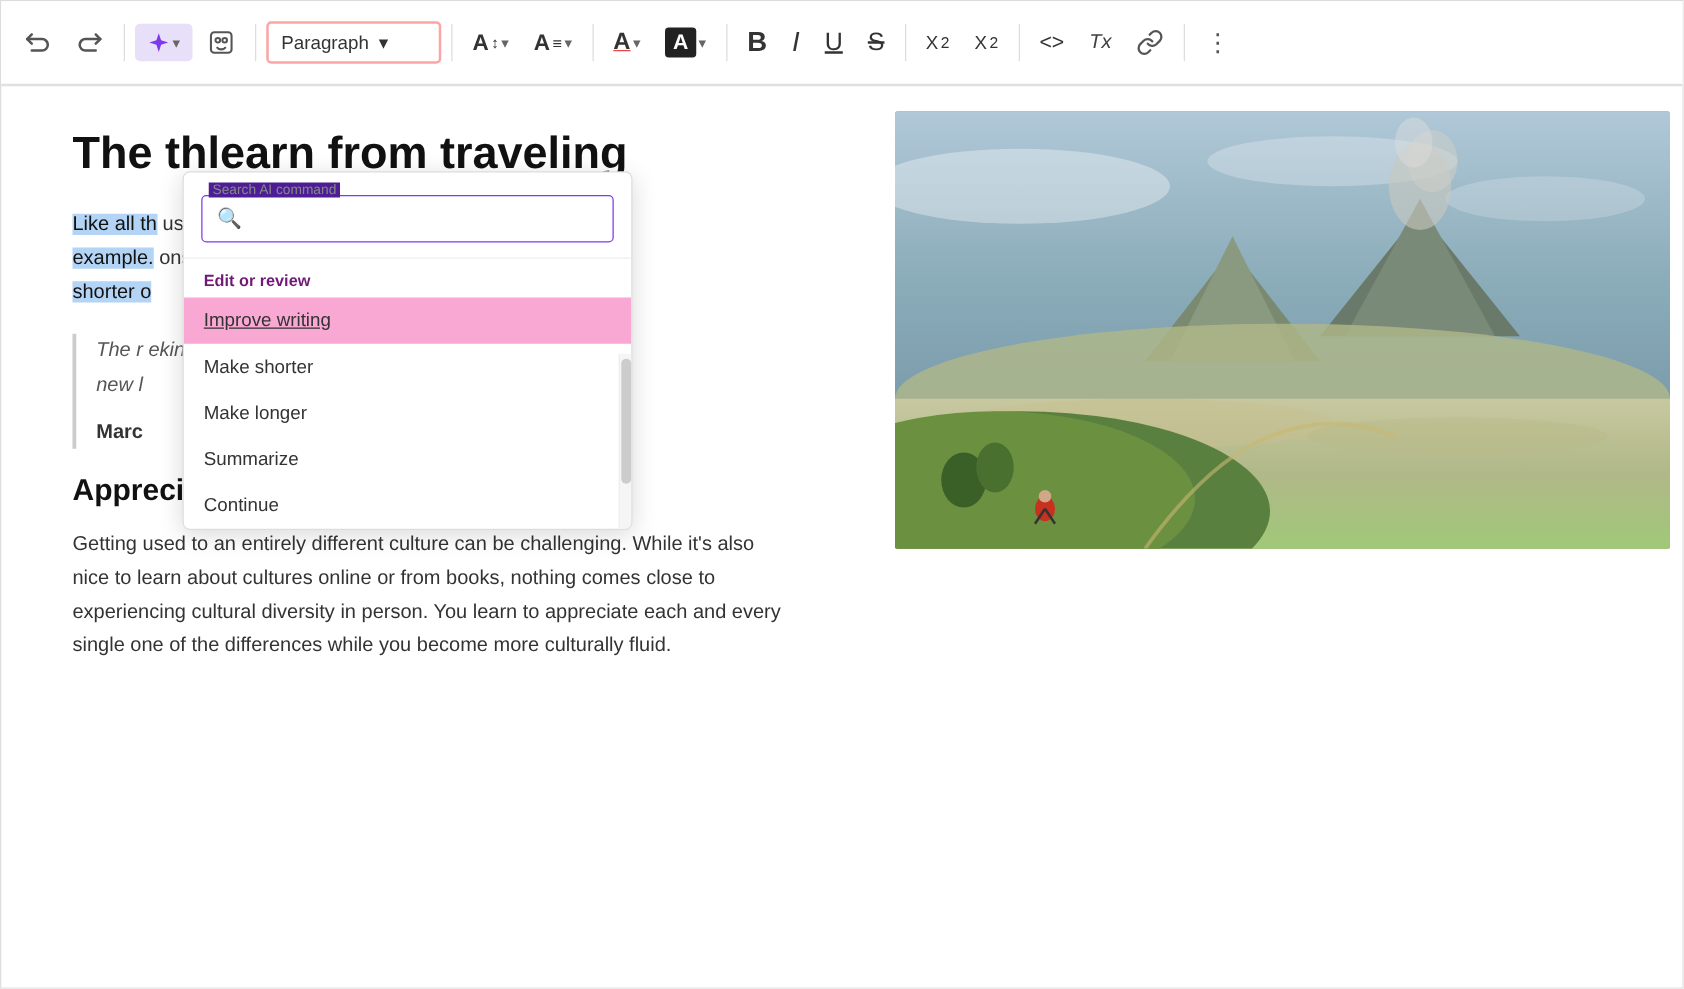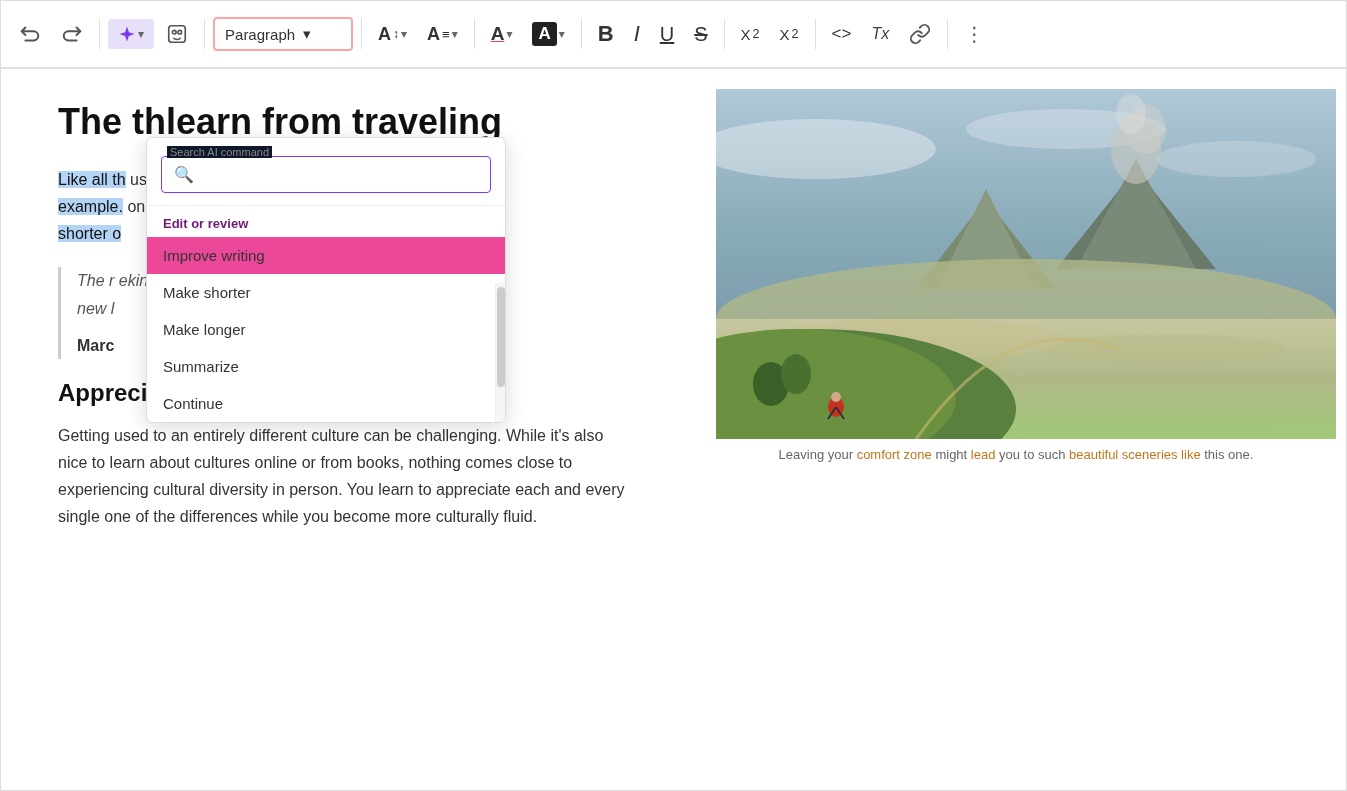--- a/index.html
+++ b/index.html
@@ -204,21 +204,21 @@
       border-bottom: 1px solid #eee;
       position: relative;
     }
 
     .ai-search-label {
       font-size: 11px;
       color: #888;
       position: absolute;
       top: 8px;
       left: 20px;
-      background: #0f172a;
+      background: #4c1d95;
       padding: 0 3px;
     }
 
     .ai-search-input-wrapper {
       display: flex;
       align-items: center;
       border: 1.5px solid #7c3aed;
       border-radius: 4px;
       padding: 8px 12px;
       gap: 8px;
@@ -261,21 +261,21 @@
       color: #701a75;
       padding: 10px 16px 6px 16px;
     }
 
     .dropdown-item {
       padding: 10px 16px;
       font-size: 15px;
       color: #333;
       cursor: pointer;
     }
-    .dropdown-item.active { background: #ec4899; }
+    .dropdown-item.active { background: #f9a8d4; text-decoration: underline; }
 
     .chevron-down { font-size: 12px; color: #666; }
 
     .more-icon { font-size: 20px; color: #555; letter-spacing: 2px; }
   </style>
 </head>
 <body>
 
 <div class="editor-wrapper">
 
@@ -474,20 +474,17 @@
 
             <ellipse cx="120" cy="318" rx="8" ry="10" fill="#c83020"></ellipse>
             <ellipse cx="120" cy="308" rx="5" ry="5" fill="#d0a888"></ellipse>
             <line x1="120" y1="318" x2="112" y2="330" stroke="#333" stroke-width="2"></line>
             <line x1="120" y1="318" x2="128" y2="330" stroke="#333" stroke-width="2"></line>
 
             <ellipse cx="55" cy="295" rx="18" ry="22" fill="#3a6028"></ellipse>
             <ellipse cx="80" cy="285" rx="15" ry="20" fill="#4a7030"></ellipse>
           </svg>
         </div>
-        <p class="image-caption">
-          Leaving your <span class="orange">comfort zone</span> might <span class="orange">lead</span> you to such <span class="orange">beautiful sceneries like</span> this one.
-        </p>
       </div>
     </div>
 
   </div>
 </div>
 
 </body></html>

